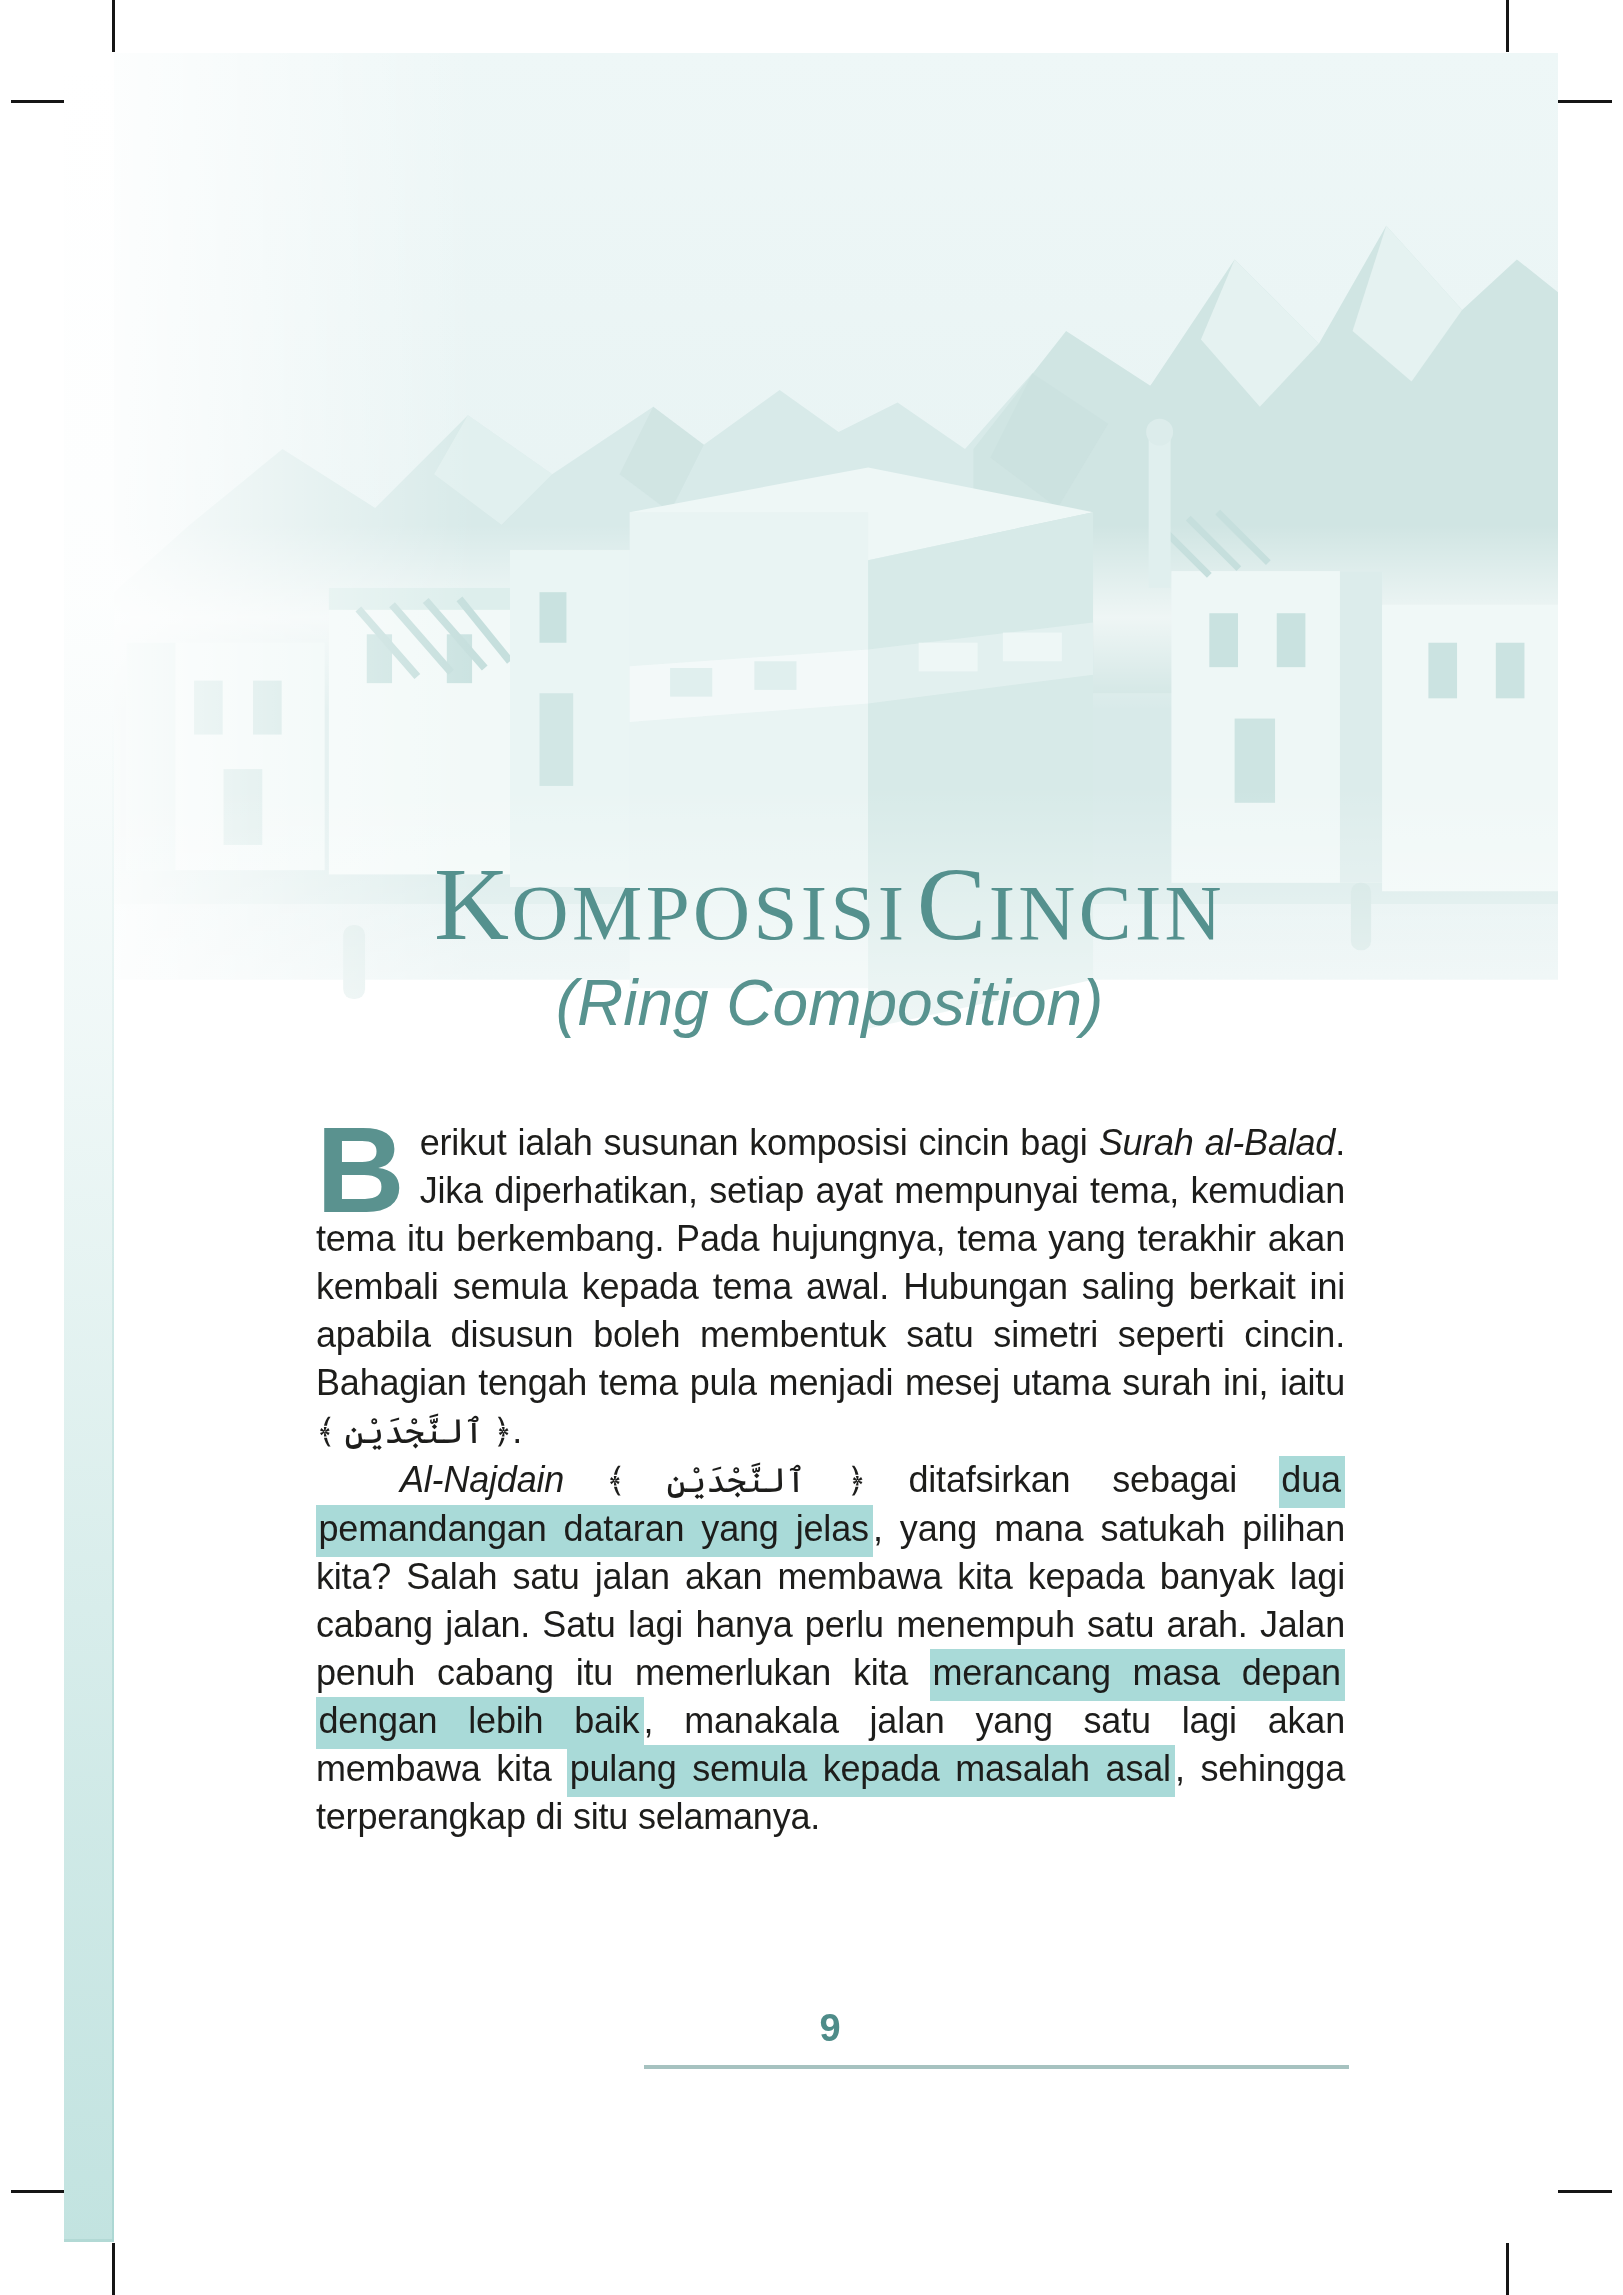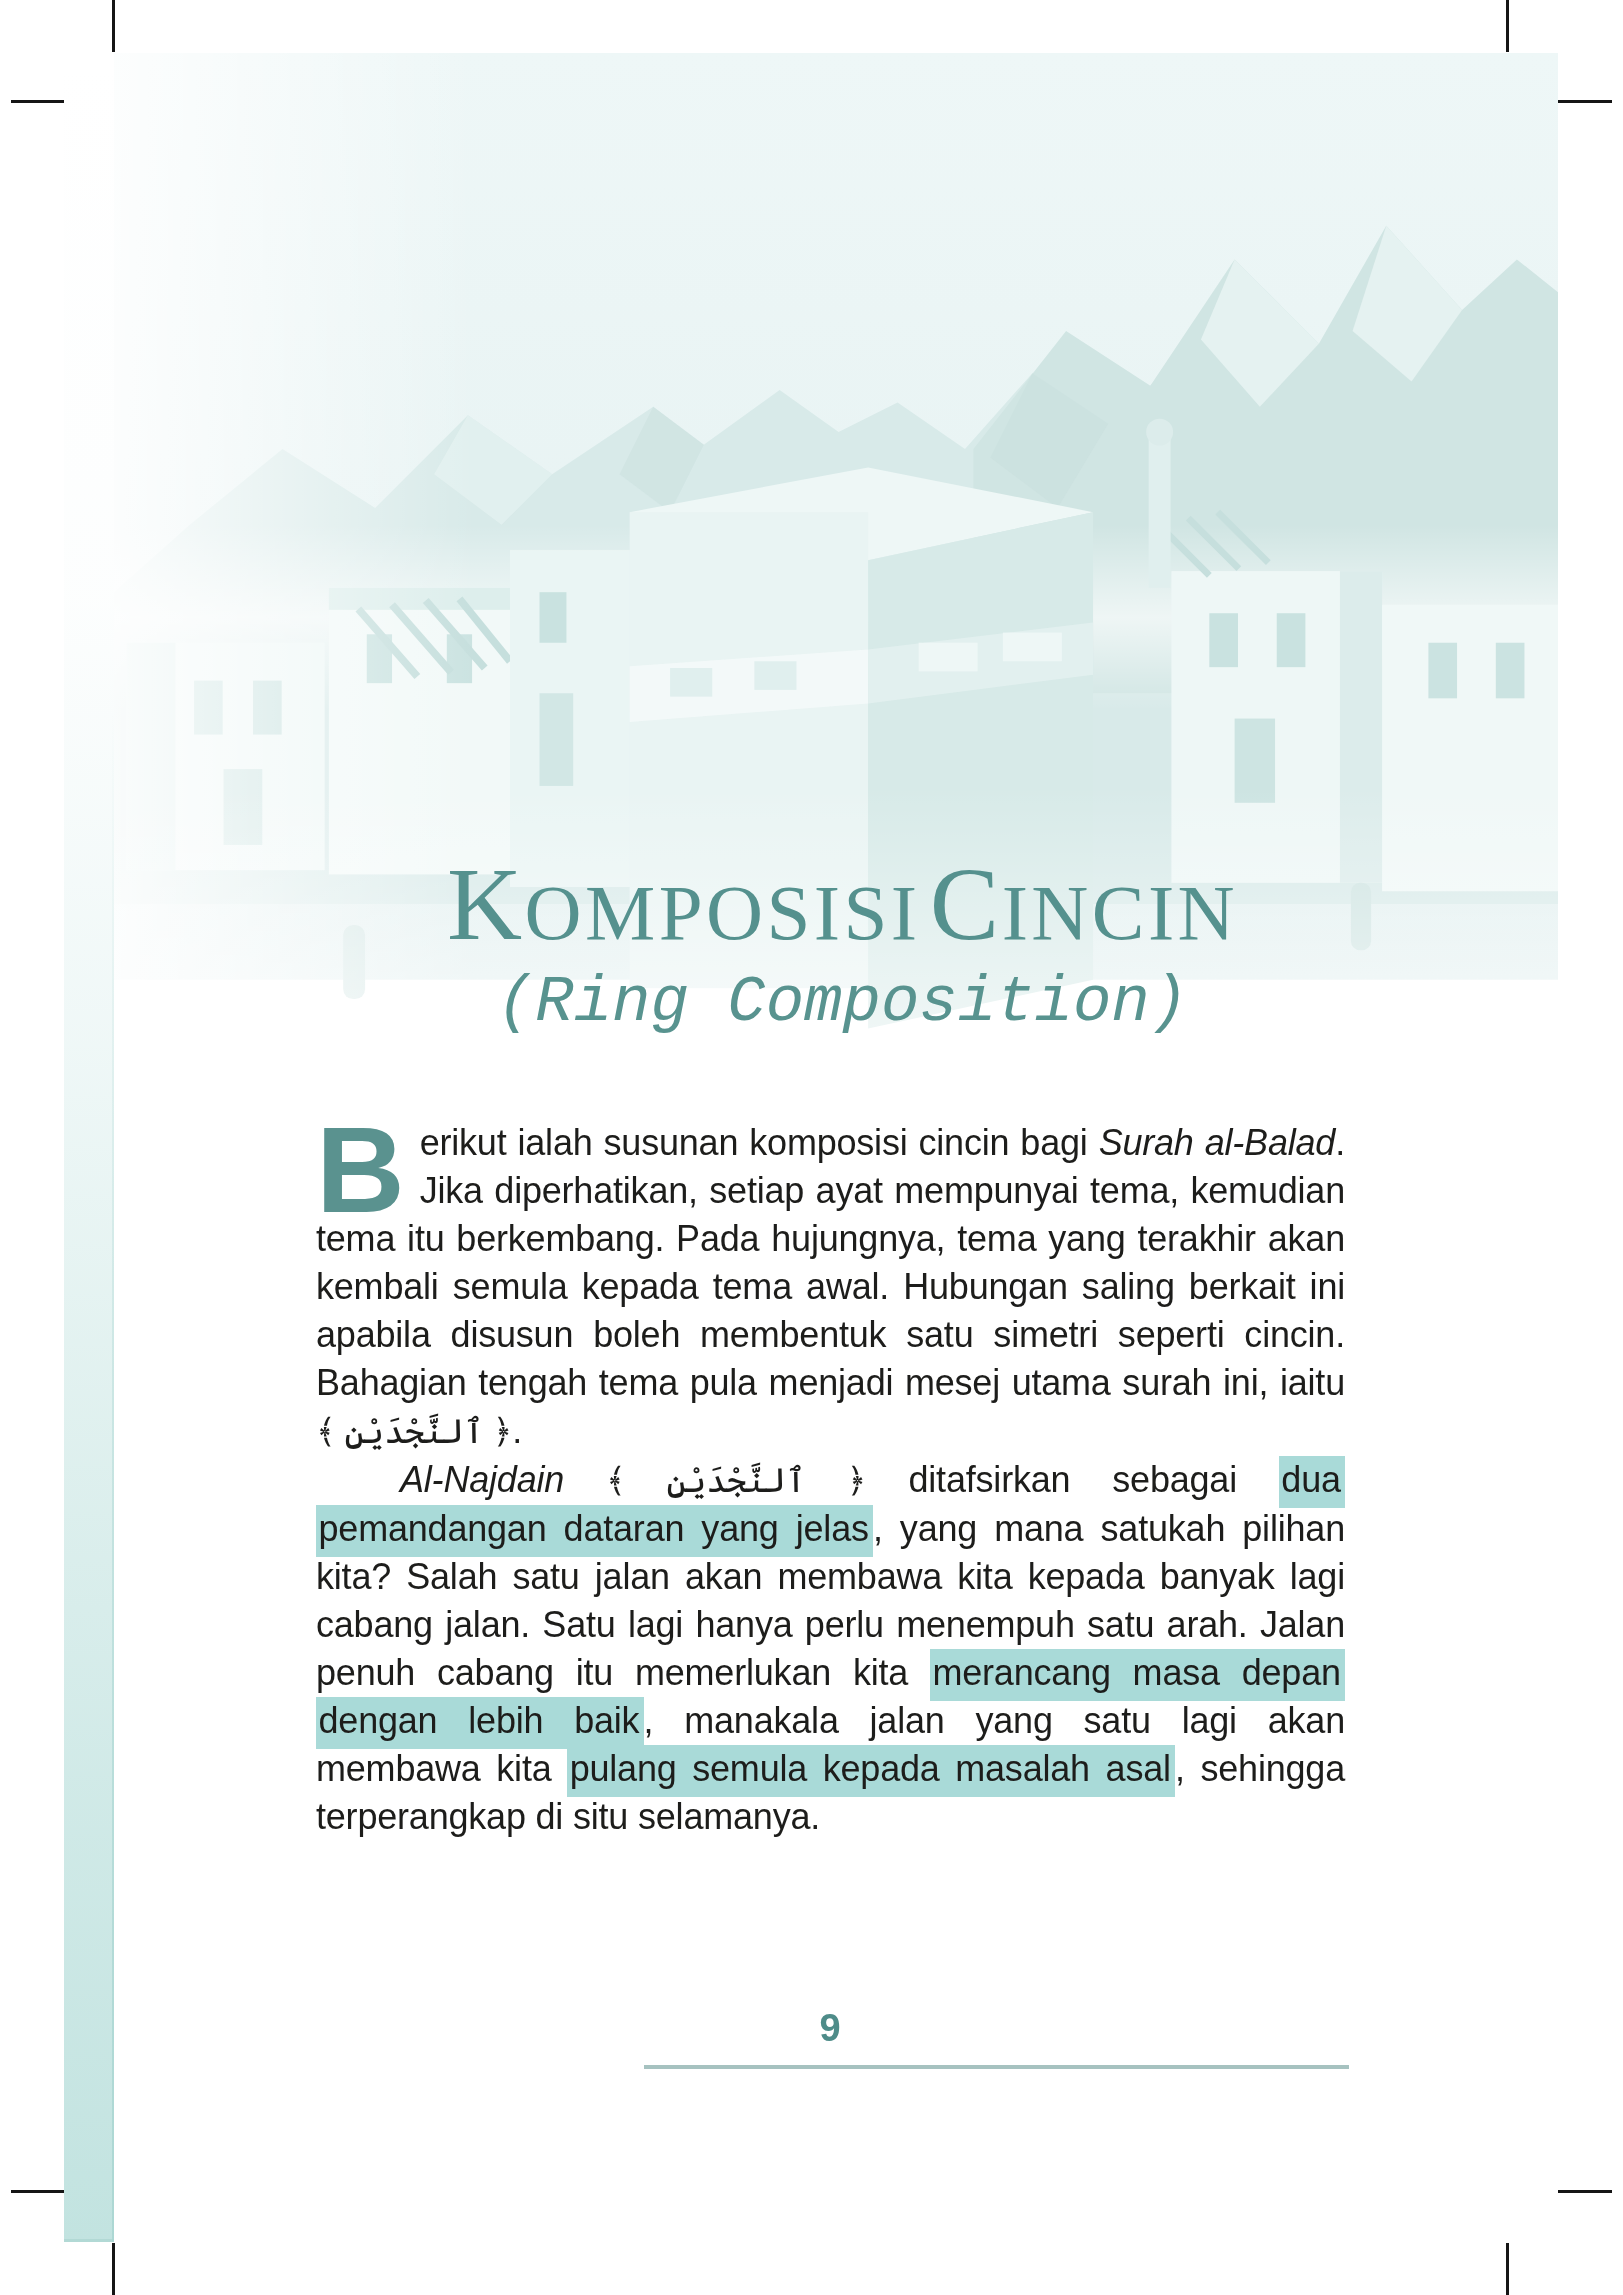--- a/index.html
+++ b/index.html
@@ -33,25 +33,25 @@
     content:"";position:absolute;right:0;top:30%;width:2.5px;height:70%;
     background:linear-gradient(180deg,rgba(170,214,210,0),rgba(170,214,210,.9));
   }
   .left-strip::before{
     content:"";position:absolute;left:0;bottom:0;width:100%;height:3.4px;background:#b2d9d5;
   }
 
   .illustration{position:absolute;left:50px;top:0;width:1445px;height:1230px;}
 
   
-  .title-block{position:absolute;left:264px;top:799px;width:1029px;text-align:center;color:#55918e;}
+  .title-block{position:absolute;left:251px;top:799px;width:1029px;text-align:center;color:#55918e;}
   .title{font-family:"Liberation Serif",serif;font-weight:400;letter-spacing:2.5px;line-height:1;margin:0;white-space:nowrap;}
   .title .lead{font-size:104px;}
   .title .rest{font-size:79px;letter-spacing:3.4px;}
-  .subtitle{font-family:Liberation Mono, monospace;font-style:italic;font-size:64px;line-height:1.1;margin-top:11.8px;color:#58938f;}
+  .subtitle{font-family:Liberation Sans, sans-serif;font-style:italic;font-size:64px;line-height:1.1;margin-top:11.8px;color:#58938f;}
 
   
   .body-block{position:absolute;left:252px;top:1066px;width:1029px;}
   .para{
     margin:0;text-align:justify;color:#1d1d1b;
     font-size:36px;line-height:48px;letter-spacing:-0.2px;
   }
   .para + .para{}
   .para-indent{text-indent:84px;}
   .dropcap{

